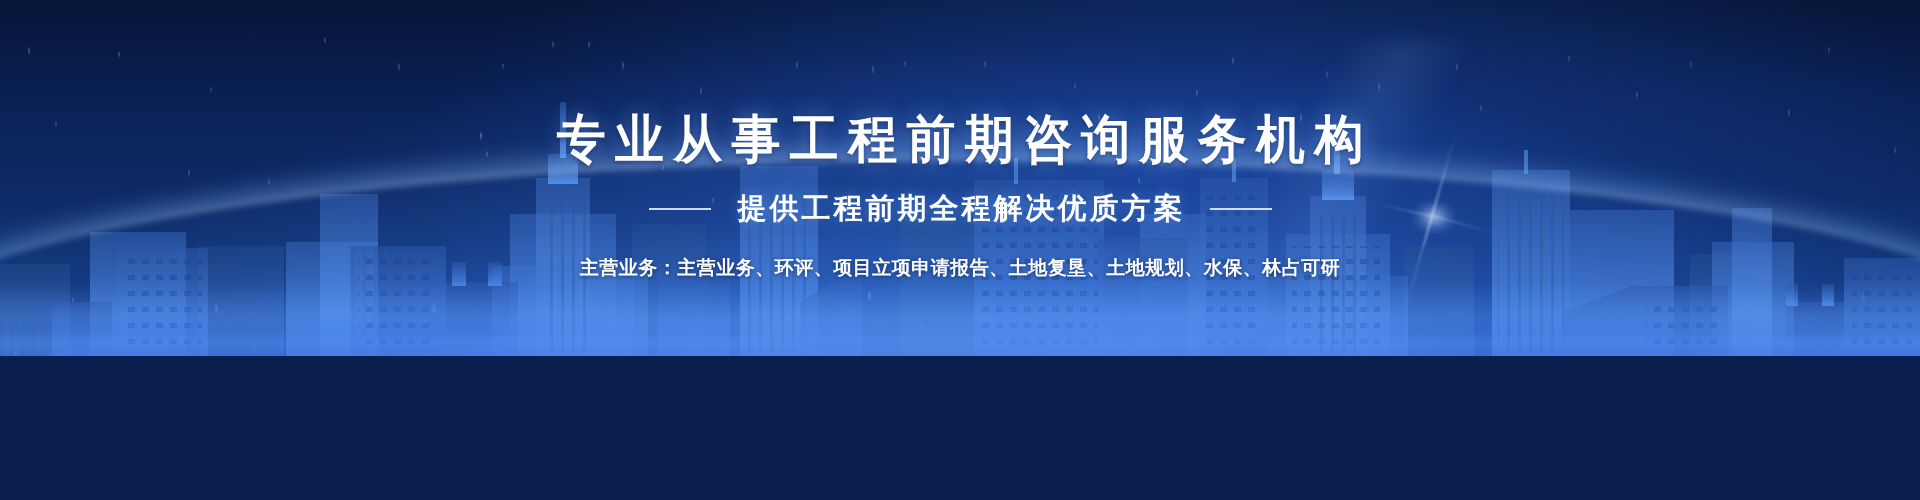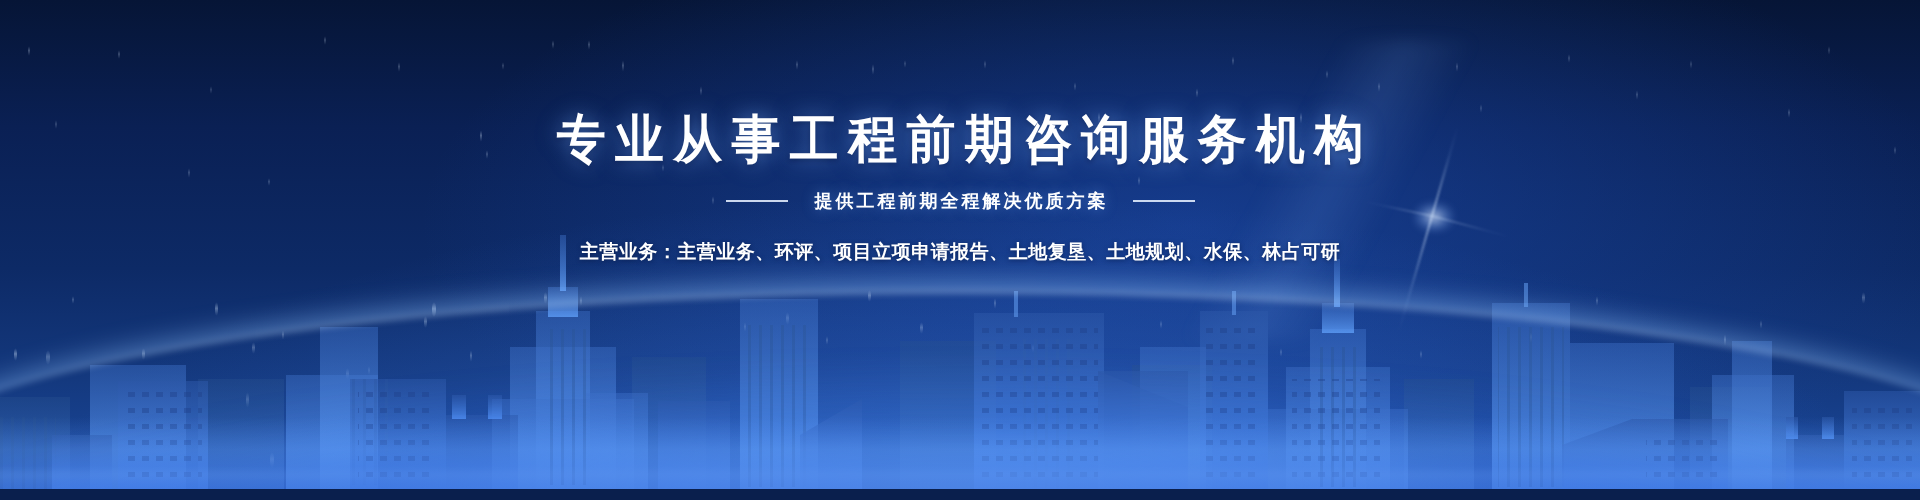--- a/index.html
+++ b/index.html
@@ -6,21 +6,21 @@
   * { margin:0; padding:0; box-sizing:border-box; }
   html, body {
     width:1920px; height:500px;
     background:#0a1f4d;
     font-family:"Liberation Sans","DejaVu Sans",sans-serif;
     overflow:hidden;
   }
 
   .banner {
     position:relative;
-    width:1920px; height:489px;
+    width:1920px; height:356px;
     overflow:hidden;
     background:
       radial-gradient(ellipse 1400px 520px at 50% 112%, rgba(90,160,255,0.55) 0%, rgba(60,120,230,0.22) 38%, rgba(20,50,130,0.0) 68%),
       radial-gradient(ellipse 1100px 460px at 62% 46%, rgba(30,78,180,0.55) 0%, rgba(16,44,116,0.0) 70%),
       linear-gradient(180deg, #061536 0%, #0a2054 26%, #0d2a66 55%, #14397f 78%, #1b4aa0 100%);
     padding-left: 41px;
   }
 
   
   .stars { position:absolute; inset:0; pointer-events:none; }
@@ -101,21 +101,21 @@
     text-shadow:0 0 22px rgba(120,175,255,0.55), 0 2px 6px rgba(5,20,60,0.55);
     white-space:nowrap;
   }
 
   .subtitle-row {
     display:flex; align-items:center; gap:24px;
     margin-top:22px;
   }
   .dash { width:62px; height:2px; background:rgba(230,240,255,0.88); }
   .subtitle {
-    font-size:18px;
+    font-size:29px;
     font-weight:bold;
     color:#ffffff;
     letter-spacing:3px;
     text-indent:3px;
     white-space:nowrap;
     text-shadow:0 0 14px rgba(110,170,255,0.45);
   }
 
   .services {
     margin-top:26px;

